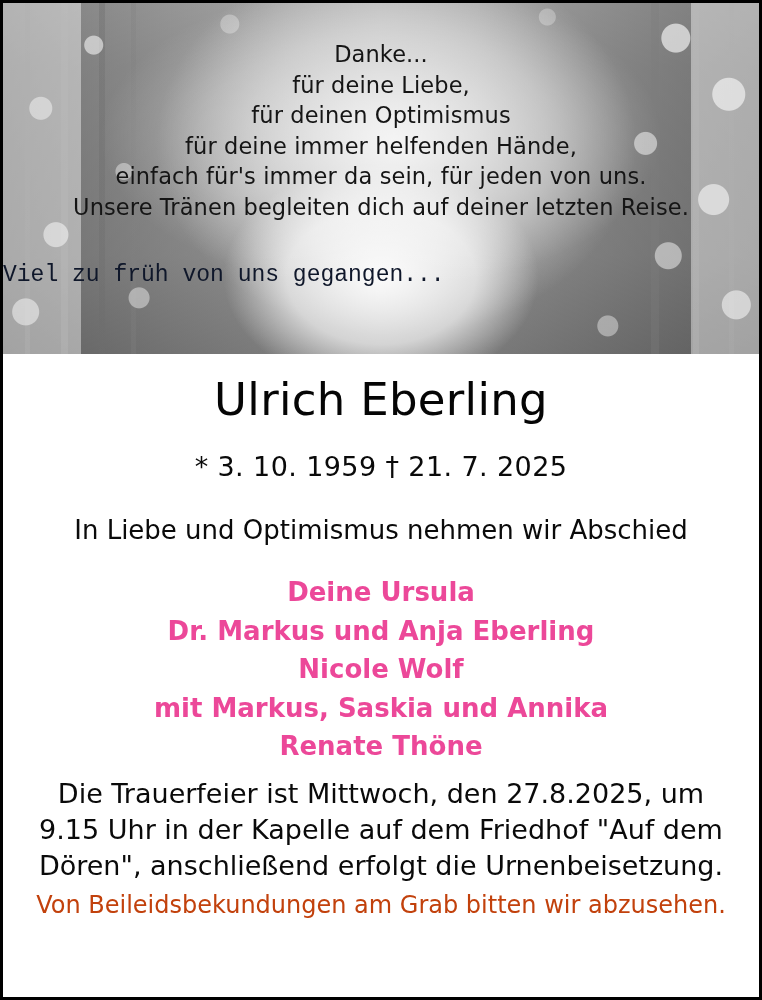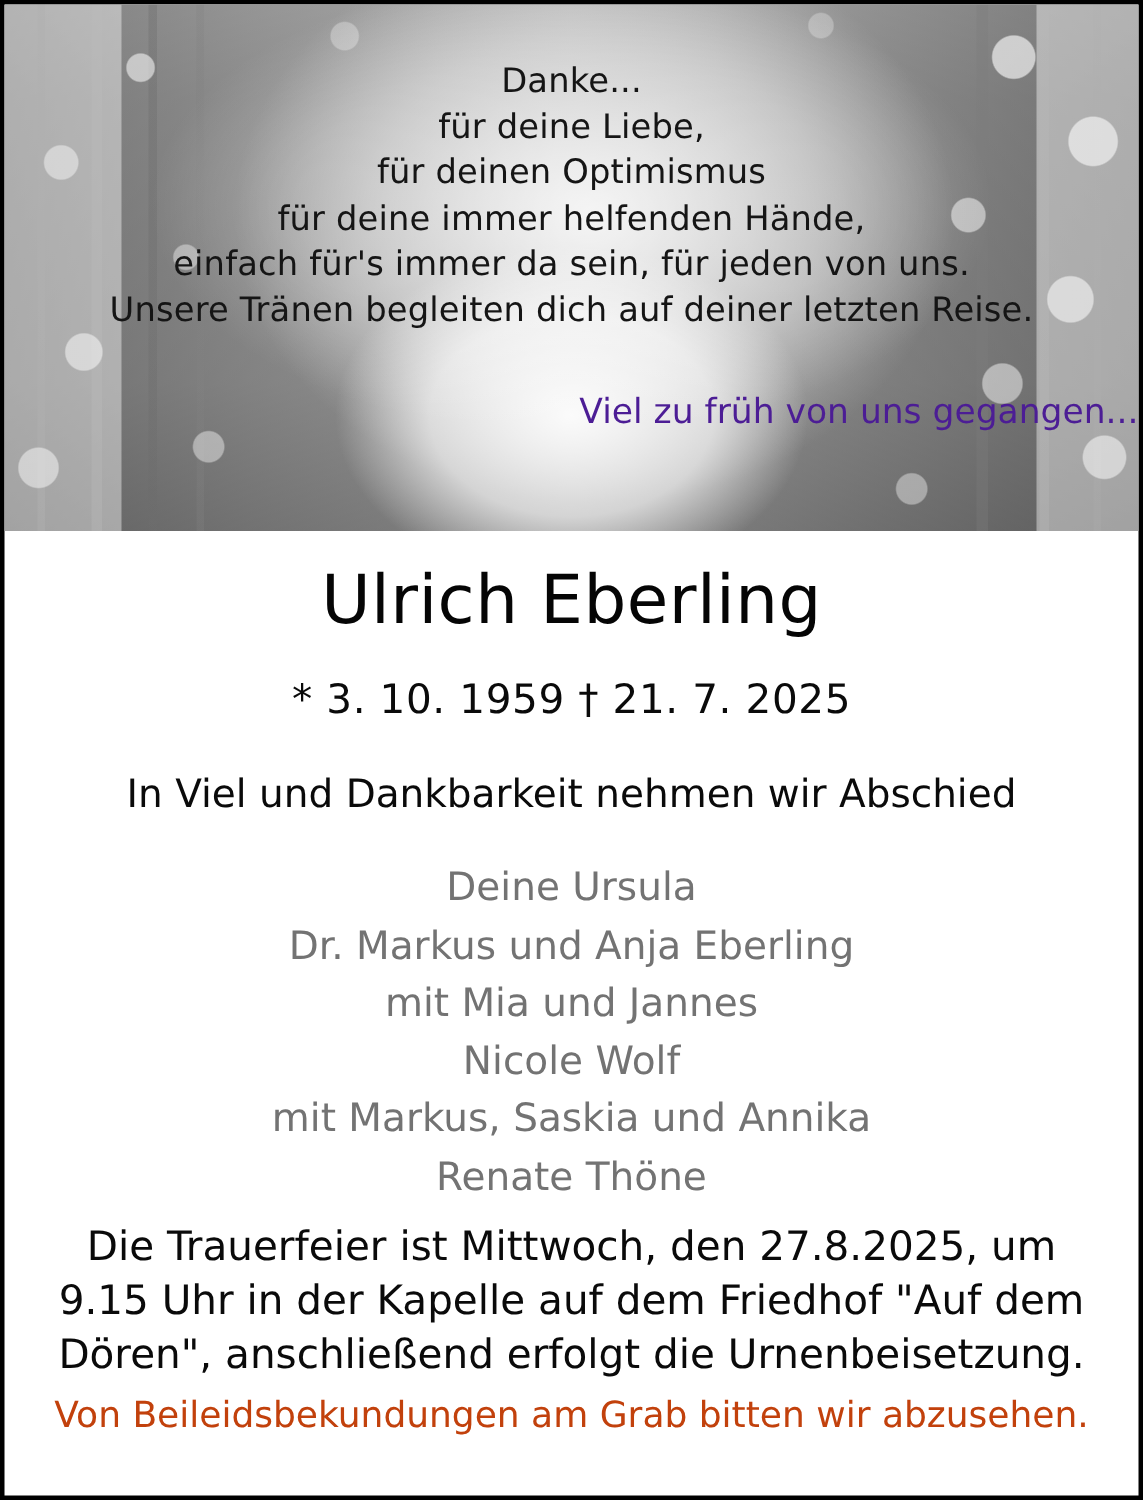--- a/index.html
+++ b/index.html
@@ -140,25 +140,26 @@
     line-height: 30.5px;
     font-weight: 400;
     letter-spacing: 0.1px;
     white-space: pre-line;
   }
   .verse-closing {
     position: absolute;
     left: 0;
     right: 0;
     top: 258px;
-    text-align: right;
-    color: #4c1d95;
+    text-align: left;
+    color: #0f172a;
     font-size: 23px;
     line-height: 28px;
     font-weight: 400;
+    font-family: Liberation Mono, monospace;
   }
 
   
   .body-area {
     position: relative;
     text-align: center;
     color: #000000;
     padding-top: 12px;
   }
 
@@ -188,22 +189,22 @@
     color: #0a0a0a;
     margin-top: 28px;
   }
 
   .mourners {
     margin-top: 26px;
   }
   .mourner-line {
     font-size: 26px;
     line-height: 38.5px;
-    font-weight: 400;
-    color: #737373;
+    font-weight: 700;
+    color: #ec4899;
   }
 
   .address-block {
     margin-top: 30px;
   }
   .address-line {
     font-size: 23.5px;
     line-height: 31px;
     font-weight: 400;
     color: #0a0a0a;
@@ -250,26 +251,25 @@
 
     <div class="verse-closing">Viel zu früh von uns gegangen...</div>
   </div>
 
   <div class="body-area">
 
     <div class="deceased-name">Ulrich Eberling</div>
 
     <div class="dates">* 3. 10. 1959   † 21. 7. 2025</div>
 
-    <div class="farewell">In Viel und Dankbarkeit nehmen wir Abschied</div>
+    <div class="farewell">In Liebe und Optimismus nehmen wir Abschied</div>
 
     <div class="mourners">
       <div class="mourner-line">Deine Ursula</div>
       <div class="mourner-line">Dr. Markus und Anja Eberling</div>
-      <div class="mourner-line">mit Mia und Jannes</div>
       <div class="mourner-line">Nicole Wolf</div>
       <div class="mourner-line">mit Markus, Saskia und Annika</div>
       <div class="mourner-line">Renate Thöne</div>
     </div>
 
 
     <div class="service-block">
       <div class="service-line">Die Trauerfeier ist Mittwoch, den 27.8.2025, um</div>
       <div class="service-line">9.15 Uhr in der Kapelle auf dem Friedhof "Auf dem</div>
       <div class="service-line">Dören", anschließend erfolgt die Urnenbeisetzung.</div>

